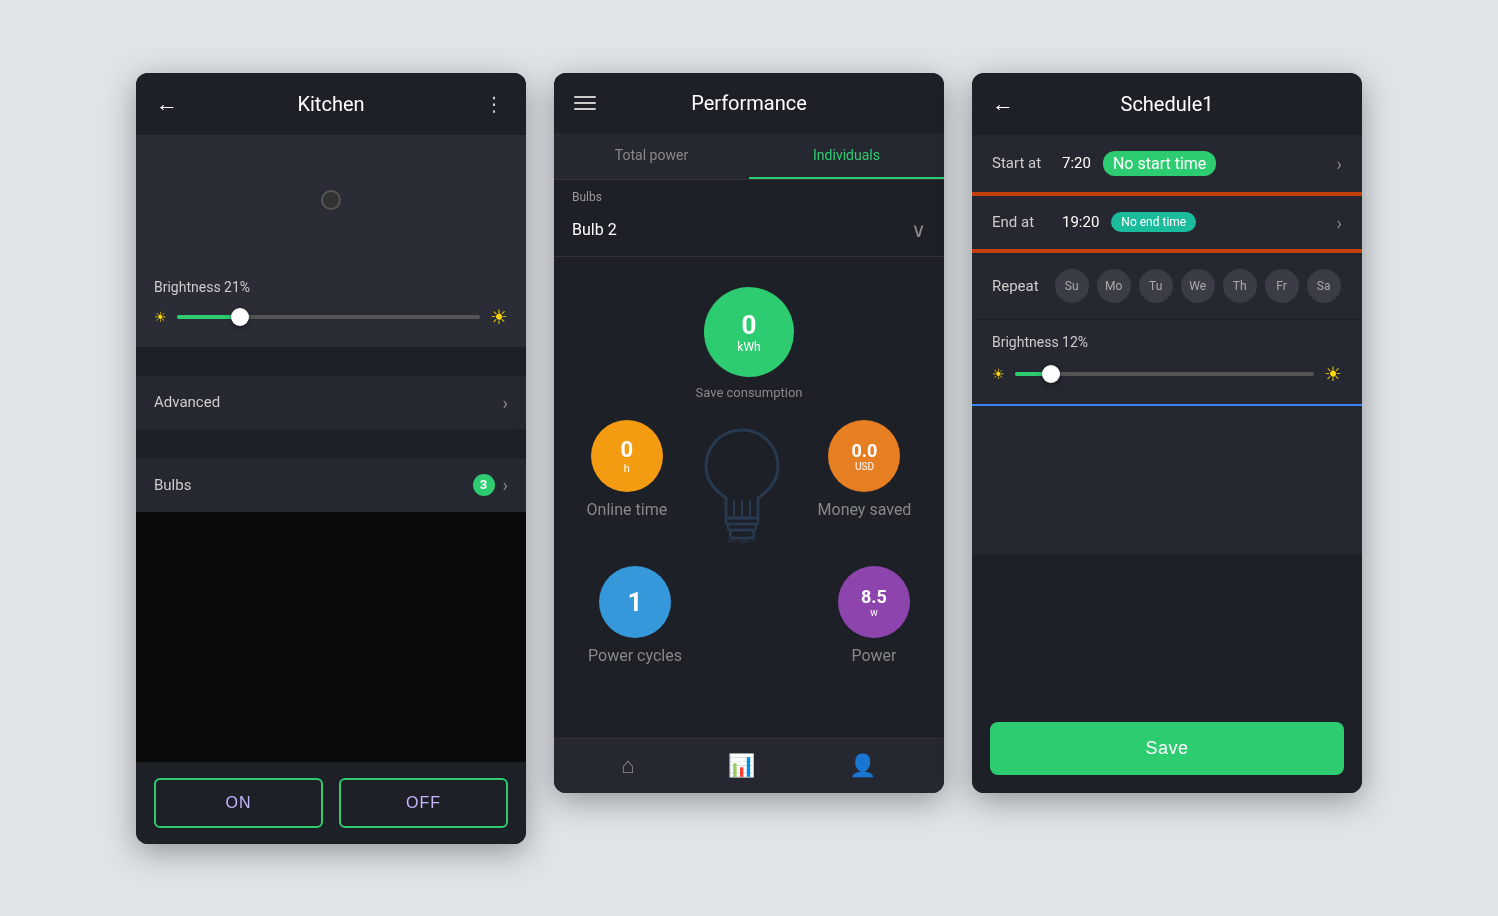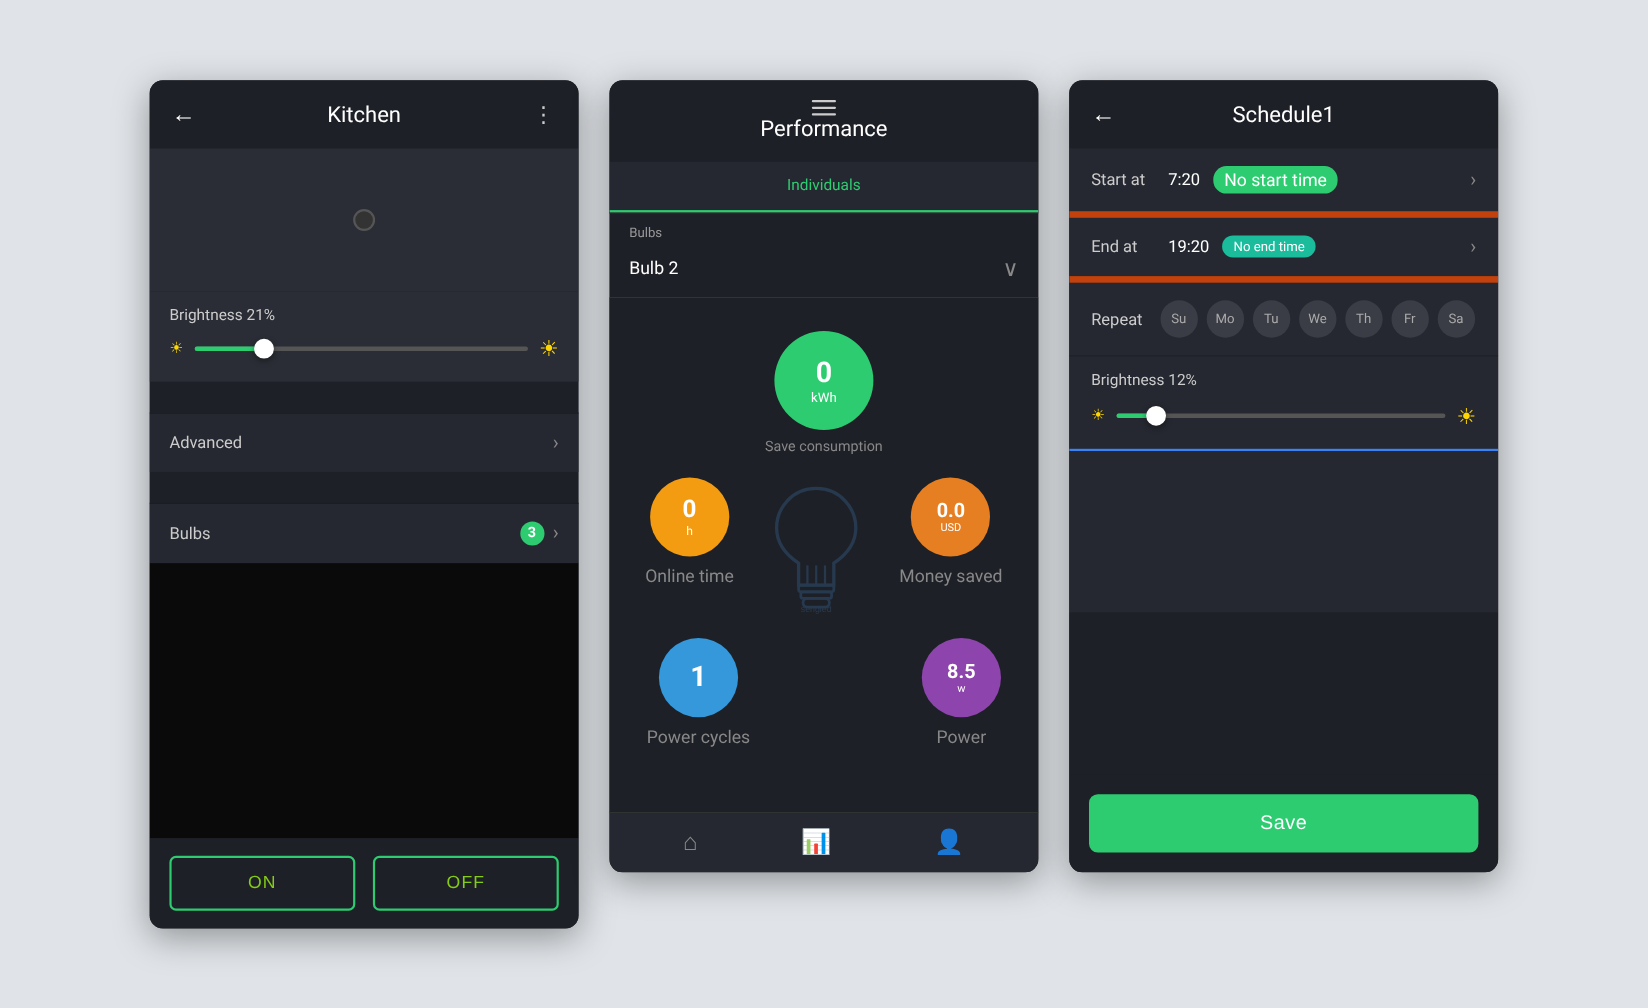--- a/index.html
+++ b/index.html
@@ -143,36 +143,35 @@
       display: flex;
       gap: 16px;
       padding: 16px 18px;
     }
     .s1-btn {
       flex: 1;
       padding: 14px;
       border-radius: 6px;
       border: 2px solid #2ecc71;
       background: transparent;
-      color: #84cc16;
+      color: #c4b5fd;
       font-size: 16px;
       font-weight: 500;
       cursor: pointer;
       letter-spacing: 1px;
     }
 
     
     .s2-header {
       background: #1e2027;
       display: flex;
       align-items: center;
       justify-content: space-between;
       padding: 18px 20px;
       color: #fff;
-      flex-direction: column;
     }
     .s2-header .title {
       font-size: 20px;
       font-weight: 400;
     }
     .s2-tabs {
       display: flex;
       background: #252830;
       border-bottom: 1px solid #333;
     }
@@ -330,21 +329,21 @@
     }
     .s3-content {
       flex: 1;
       background: #252830;
       padding: 0;
     }
     .s3-row {
       display: flex;
       align-items: center;
       padding: 16px 20px;
-      border-bottom: 6px solid #c2410c;
+      border-bottom: 4px solid #c2410c;
       color: #fff;
       font-size: 15px;
     }
     .s3-row-label {
       color: #ccc;
       font-size: 15px;
       min-width: 70px;
     }
     .s3-time {
       font-size: 15px;
@@ -519,20 +518,21 @@
       <div class="hamburger-lines">
         <div class="hamburger-line"></div>
         <div class="hamburger-line"></div>
         <div class="hamburger-line"></div>
       </div>
       <span class="title">Performance</span>
       <div style="width:22px"></div>
     </div>
 
     <div class="s2-tabs">
+      <div class="s2-tab">Total power</div>
       <div class="s2-tab active">Individuals</div>
     </div>
 
     <div class="s2-bulbs-selector">Bulbs</div>
     <div class="s2-select-row">
       <span>Bulb 2</span>
       <span style="color:#888; font-size:20px;">∨</span>
     </div>
 
     <div class="s2-main">

